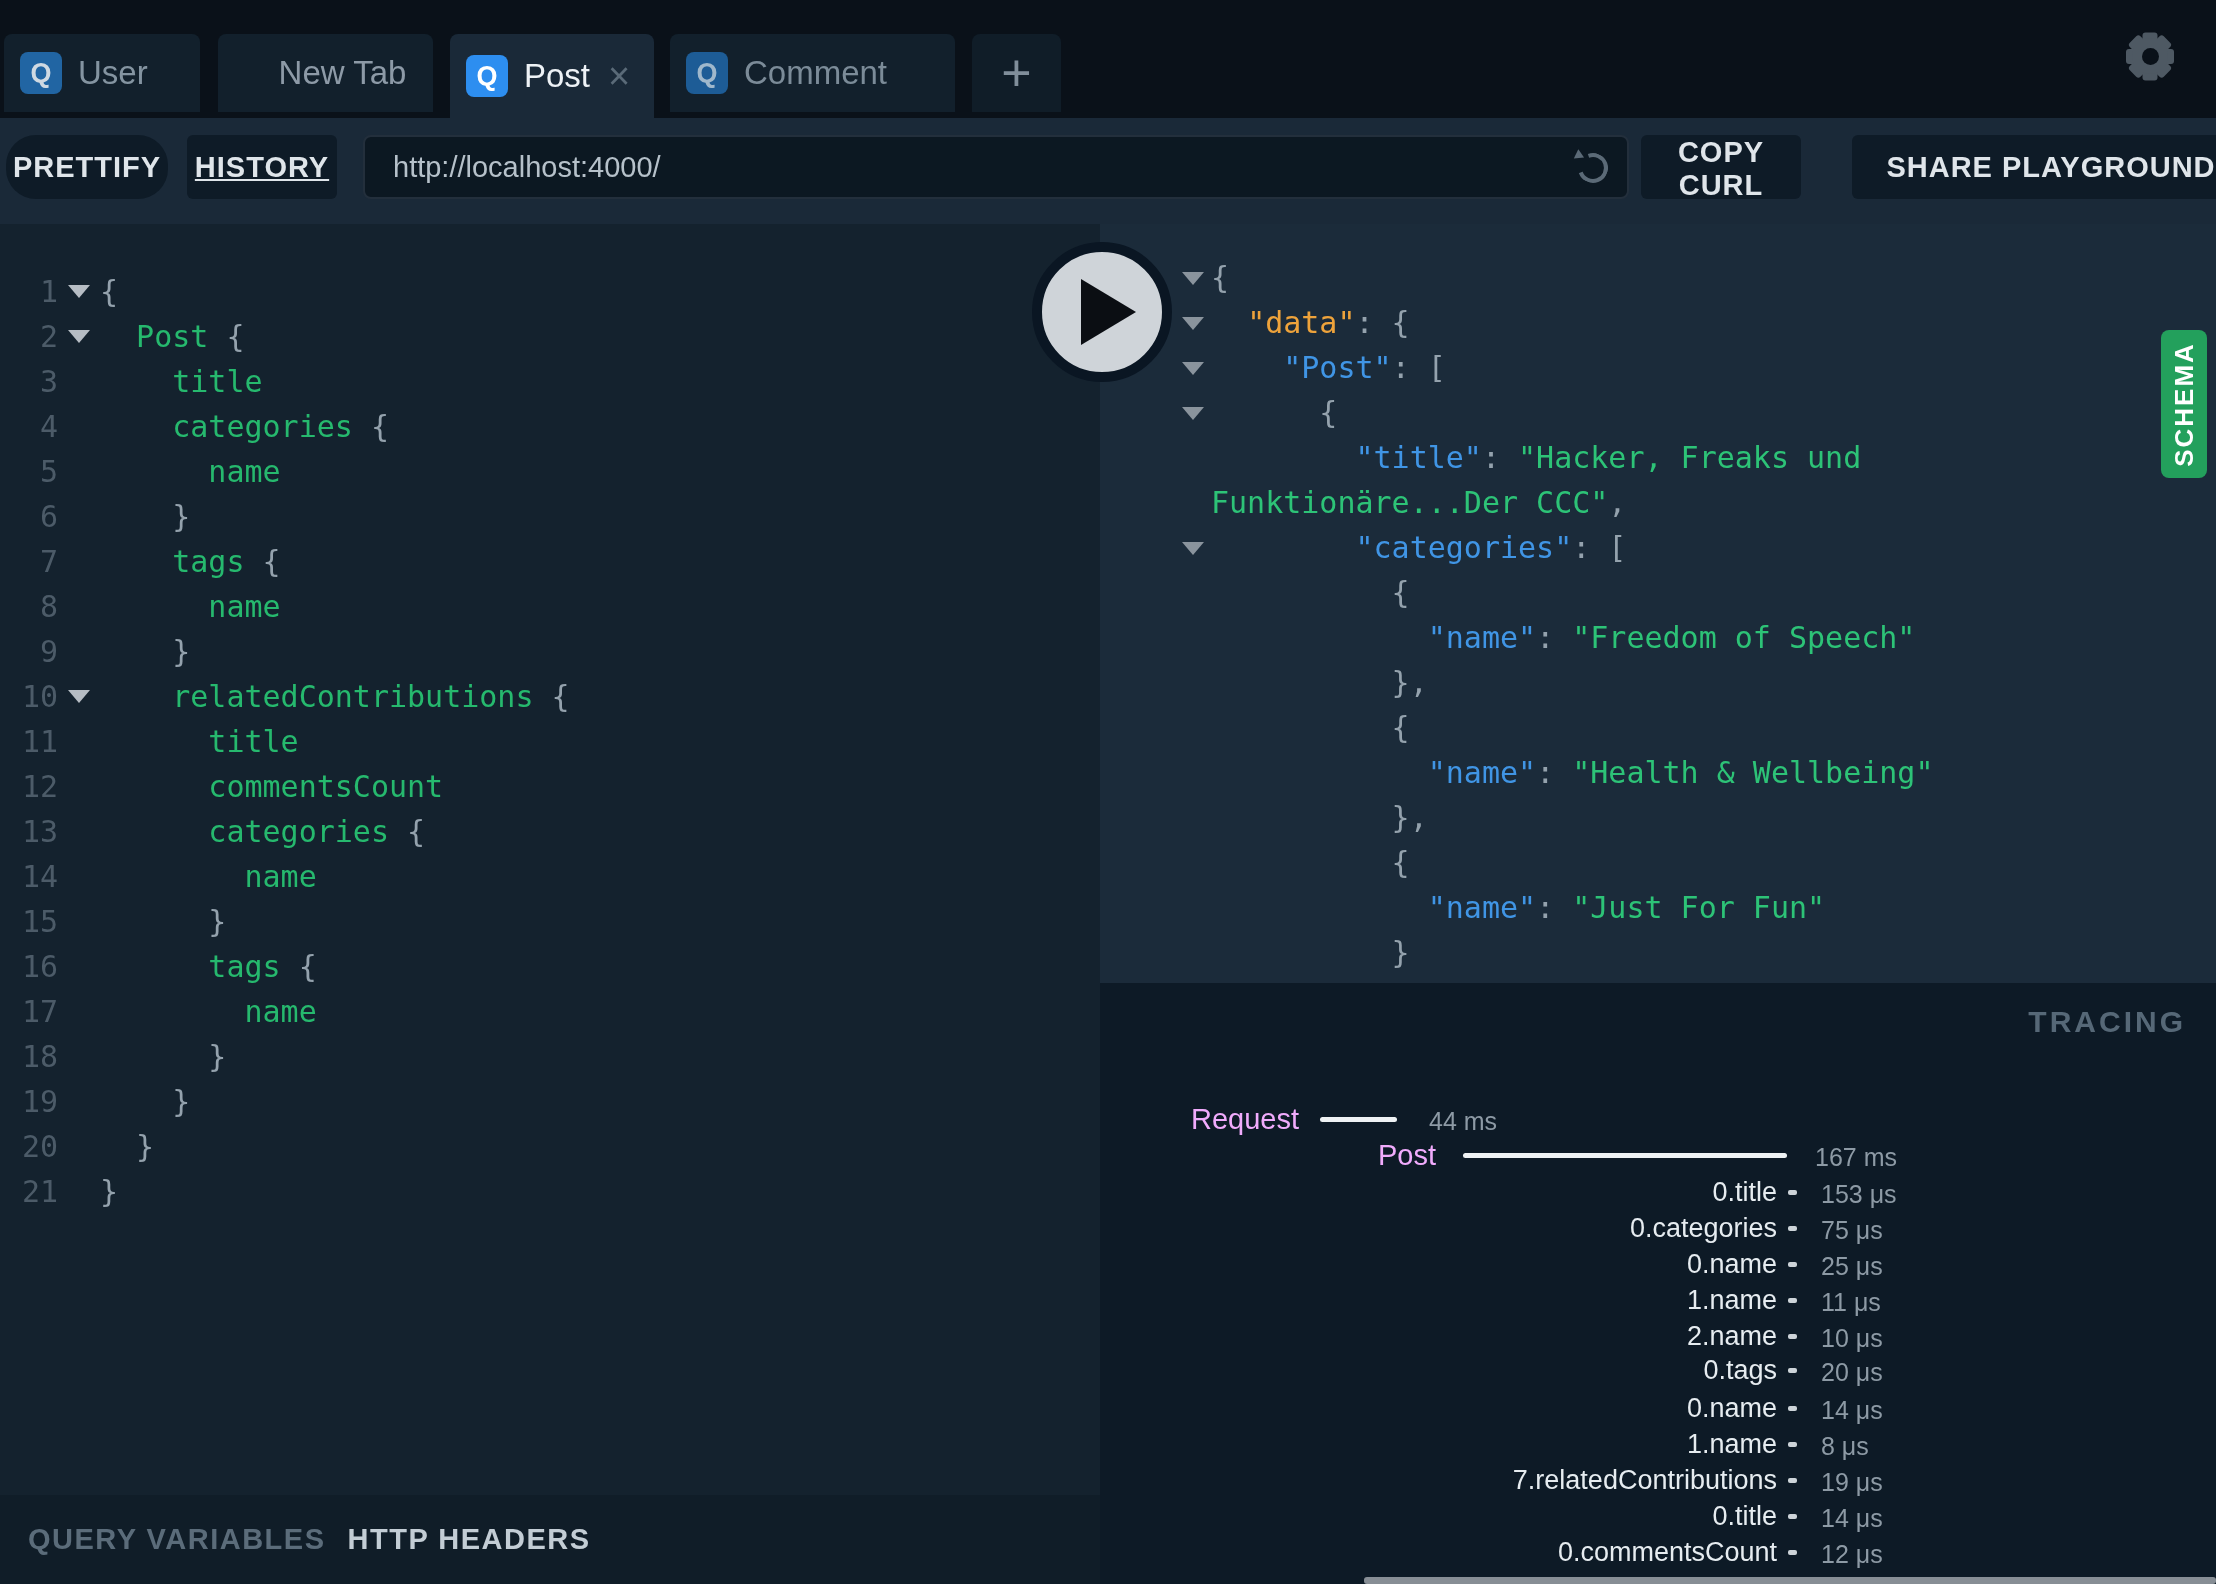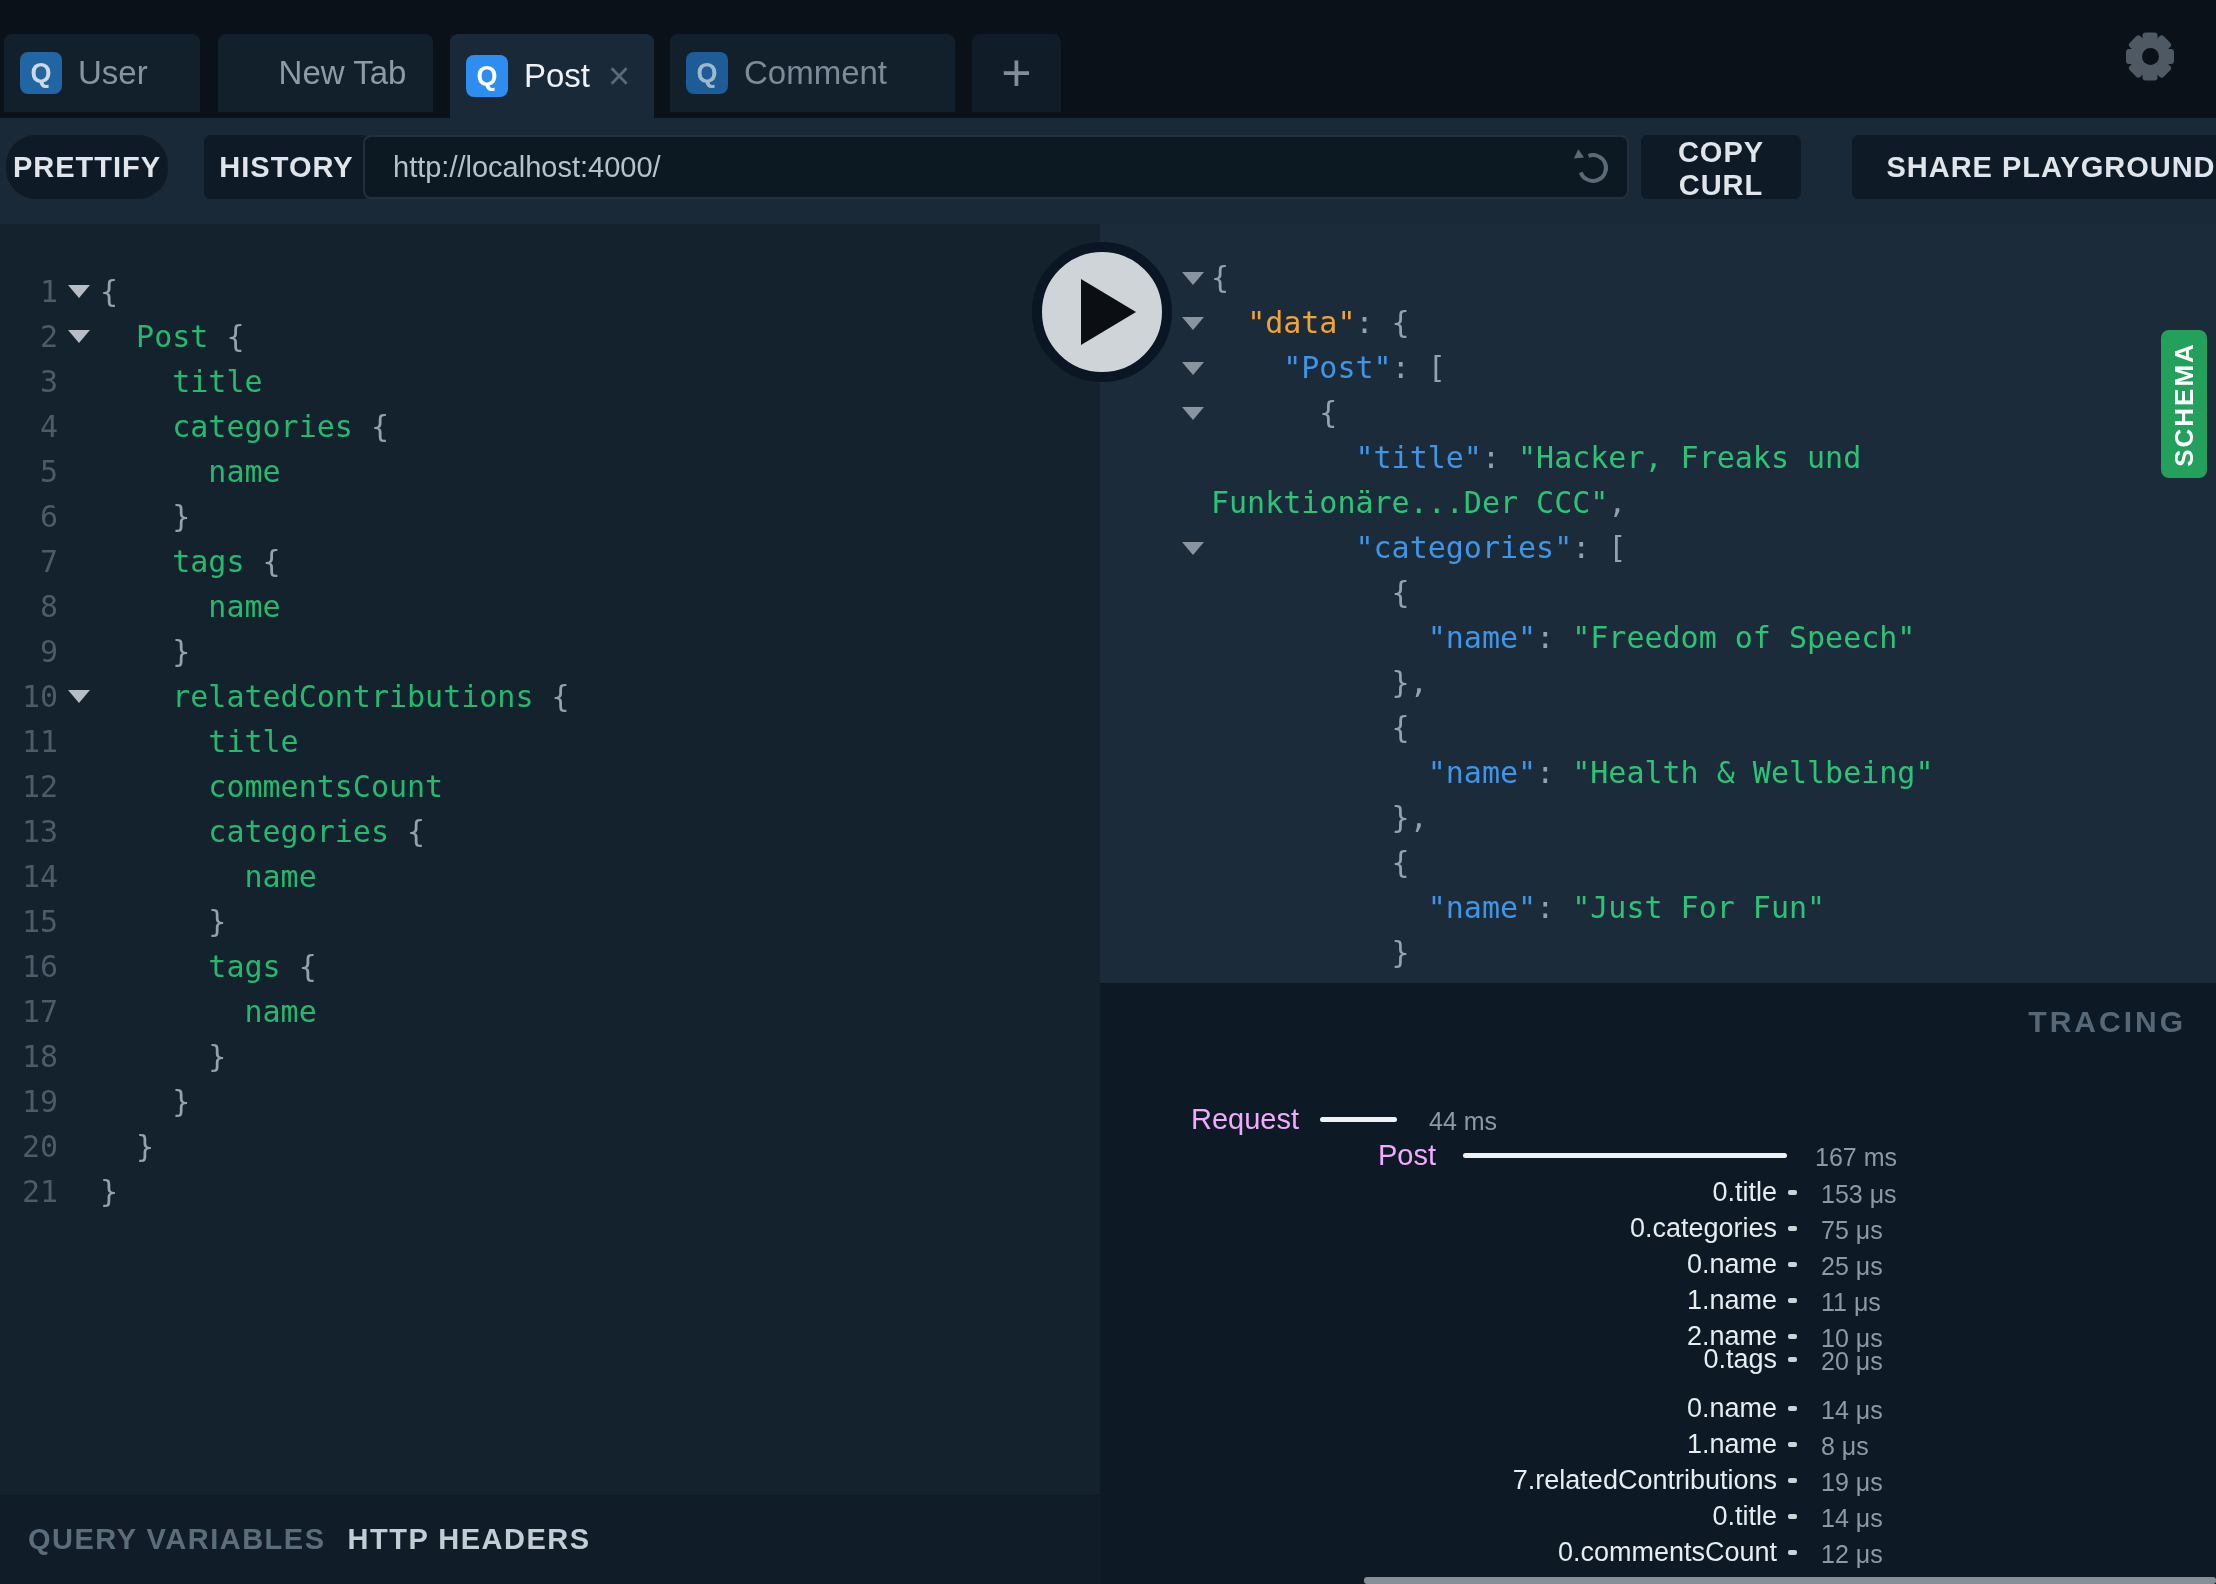--- a/index.html
+++ b/index.html
@@ -127,21 +127,21 @@
     <span class="gear-bar" style="transform:rotate(0deg);"></span>
     <span class="gear-bar" style="transform:rotate(45deg);"></span>
     <span class="gear-bar" style="transform:rotate(90deg);"></span>
     <span class="gear-bar" style="transform:rotate(135deg);"></span>
     <span class="gear-disc"></span>
     <span class="gear-hole"></span>
   </div>
 
   <div class="toolbar"></div>
   <button class="tbtn" style="left:6px;width:162px;border-radius:30px;">PRETTIFY</button>
-  <button class="tbtn" style="left:204px;width:165px;">HISTORY</button>
+  <button class="tbtn" style="left:187px;width:150px;text-decoration:underline;">HISTORY</button>
   <div class="urlbar">
     <input class="urlinput" value="http://localhost:4000/" style="">
     <span class="reload">
       <span class="reload-ring"></span>
       <span class="reload-head"></span>
     </span>
   </div>
   <button class="tbtn" style="left:1641px;width:160px;">COPY CURL</button>
   <button class="tbtn" style="left:1852px;width:398px;">SHARE PLAYGROUND</button>
 
@@ -361,21 +361,21 @@
         <div class="trow" style="top: 302px;">
           <span class="tlabel" style="right: 439px;">1.name</span>
           <span class="tdash"></span>
           <span class="tvalue" style="left: 721px;">11 μs</span>
         </div>
         <div class="trow" style="top: 338px;">
           <span class="tlabel" style="right: 439px;">2.name</span>
           <span class="tdash"></span>
           <span class="tvalue" style="left: 721px;">10 μs</span>
         </div>
-        <div class="trow" style="top: 361px;">
+        <div class="trow" style="top: 372px;">
           <span class="tlabel" style="right: 439px;">0.tags</span>
           <span class="tdash"></span>
           <span class="tvalue" style="left: 721px;">20 μs</span>
         </div>
         <div class="trow" style="top: 410px;">
           <span class="tlabel" style="right: 439px;">0.name</span>
           <span class="tdash"></span>
           <span class="tvalue" style="left: 721px;">14 μs</span>
         </div>
         <div class="trow" style="top: 446px;">

